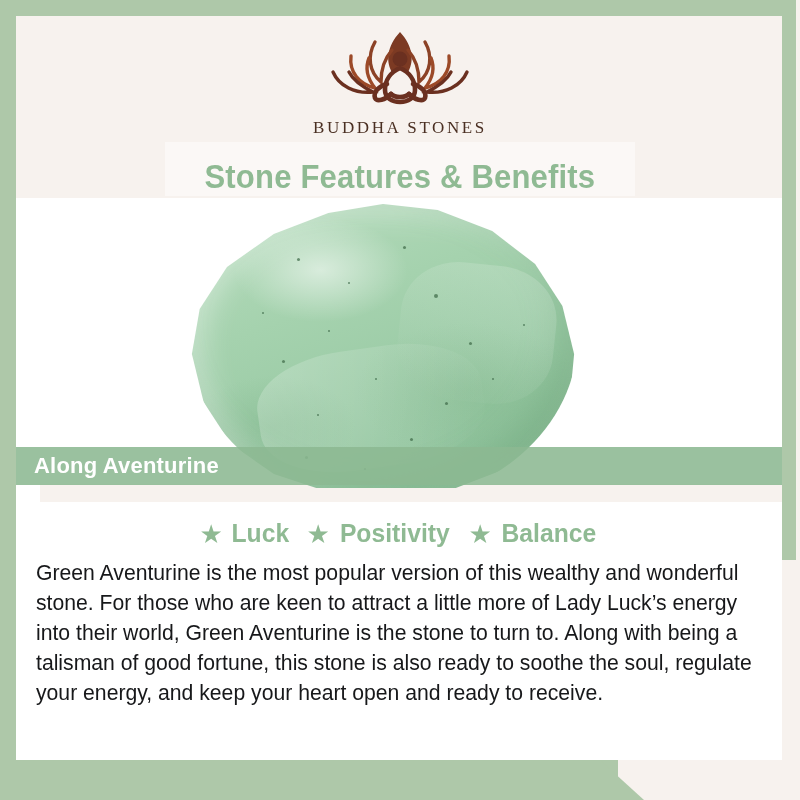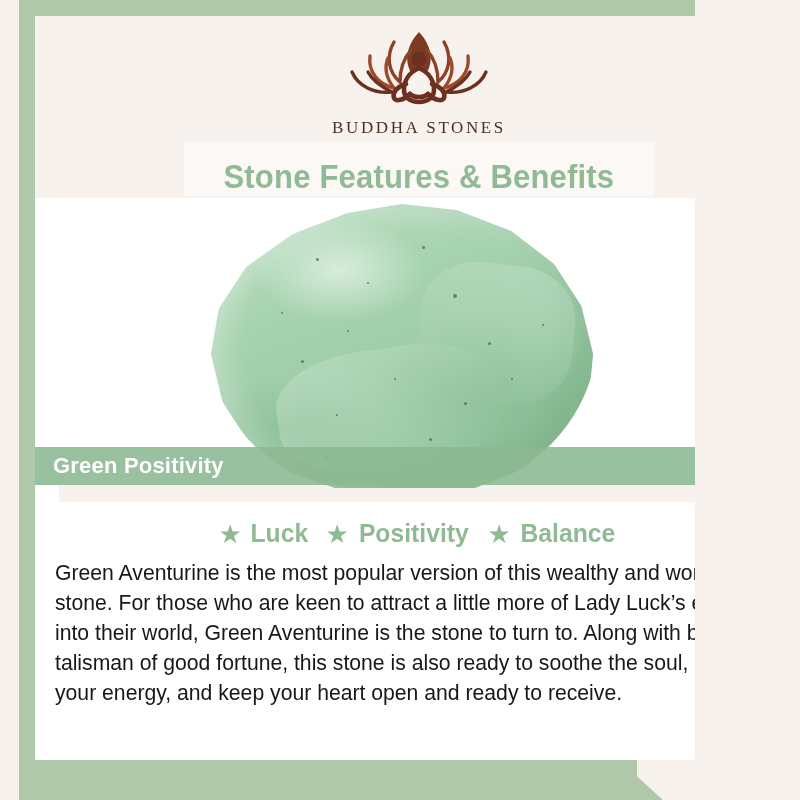--- a/index.html
+++ b/index.html
@@ -8,25 +8,24 @@
   }
   body {
     width: 800px;
     height: 800px;
     overflow: hidden;
     font-family: "Liberation Sans", sans-serif;
     background: #f7f2ee;
   }
   #poster {
     position: relative;
-    width: 676px;
+    width: 796px;
     height: 800px;
     background: #f7f2ee;
     overflow: hidden;
-    margin-left: 19px;
   }
 
   
   .frame-left {
     position: absolute;
     left: 0; top: 0;
     width: 16px; height: 782px;
     background: #aec8a9;
   }
   .frame-top-right {
@@ -294,21 +293,21 @@
       <span class="speck" style="left:57%;top:78%;width:3px;height:3px;"></span>
       <span class="speck" style="left:78%;top:58%;width:2px;height:2px;"></span>
       <span class="speck" style="left:19%;top:36%;width:2px;height:2px;"></span>
       <span class="speck" style="left:86%;top:40%;width:2px;height:2px;"></span>
       <span class="speck" style="left:45%;top:88%;width:2px;height:2px;"></span>
       <span class="speck" style="left:30%;top:84%;width:3px;height:3px;"></span>
     </div>
   </div>
 
   <div class="label-bar">
-    <span class="label-text">Green Positivity</span>
+    <span class="label-text">Along Aventurine</span>
   </div>
 
   <div class="benefits">
     <div class="benefit">
       <span class="star">★</span>
       <span class="benefit-label">Luck</span>
     </div>
     <div class="benefit">
       <span class="star">★</span>
       <span class="benefit-label">Positivity</span>

